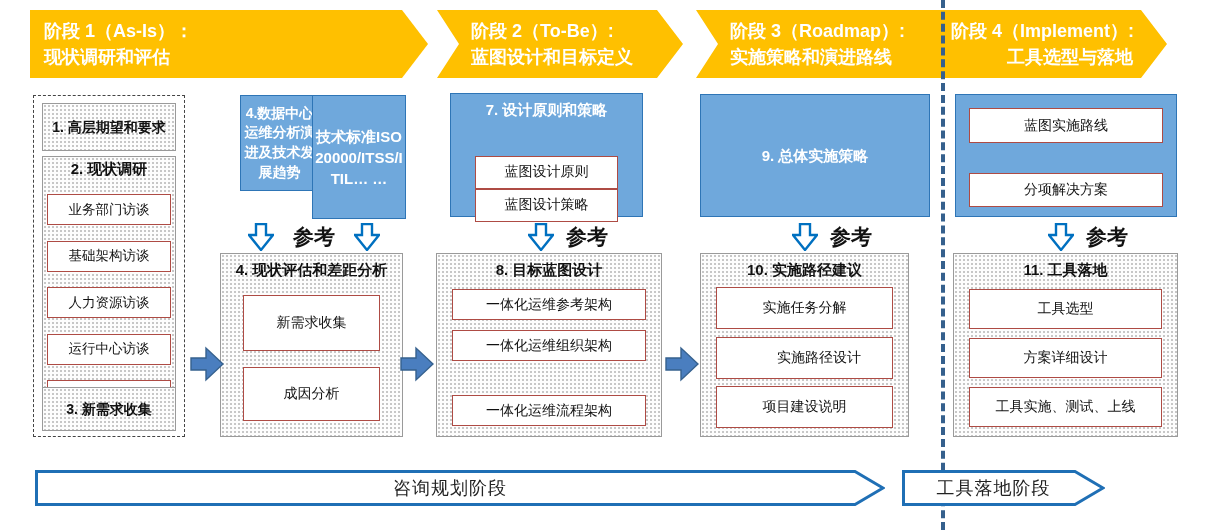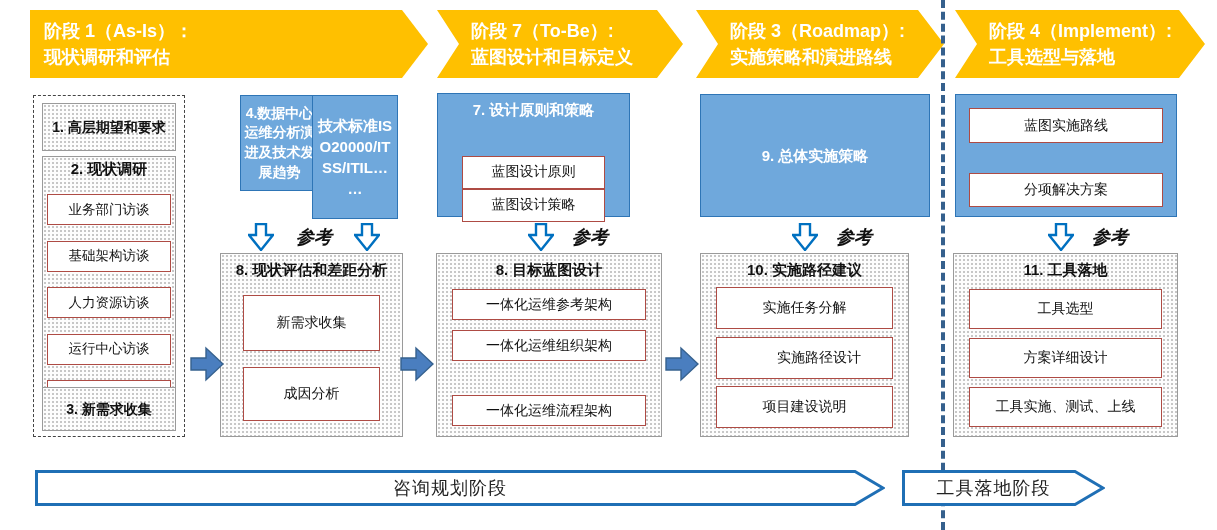--- a/index.html
+++ b/index.html
@@ -45,21 +45,21 @@
   .col1 .gray{position:absolute;left:8px;width:134px;display:flex;flex-direction:column;
               box-sizing:border-box;}
   .gray-center{display:flex;align-items:center;justify-content:center;text-align:center;
                font-weight:bold;font-size:14px;line-height:1.3;padding:0 6px;box-sizing:border-box;}
   .col1 .items{gap:0;}
   .col1 .witem{width:124px;height:31px;font-size:13.5px;}
 
   
   .refrow{position:absolute;top:222px;height:30px;display:flex;align-items:center;
           justify-content:space-between;}
-  .reflabel{font-weight:bold;font-size:18px;color:#111;font-style:italic;}
+  .reflabel{font-weight:bold;font-size:21px;color:#111;}
   .refrow svg{display:block;}
 
   
   .rarrow{position:absolute;width:34px;height:38px;}
 
   
   .farrow{position:absolute;top:470px;height:36px;}
   .farrow svg{position:absolute;left:0;top:0;display:block;}
   .farrow .flabel{position:absolute;left:0;top:0;width:calc(100% - 20px);height:100%;
                   display:flex;align-items:center;justify-content:center;
@@ -69,28 +69,28 @@
 </head>
 <body>
 
 <div class="canvas">
 
   <div class="banner first" style="left:30px;width:398px;">
     <span>阶段 1（As-Is）：</span>
     <span>现状调研和评估</span>
   </div>
   <div class="banner chev" style="left:437px;width:246px;">
-    <span>阶段 7（To-Be）:</span>
+    <span>阶段 2（To-Be）:</span>
     <span>蓝图设计和目标定义</span>
   </div>
   <div class="banner chev" style="left:696px;width:248px;">
     <span>阶段 3（Roadmap）:</span>
     <span>实施策略和演进路线</span>
   </div>
-  <div class="banner chev" style="left:955px;width:250px;">
+  <div class="banner chev" style="left:917px;width:250px;text-align:right;">
     <span>阶段 4（Implement）:</span>
     <span>工具选型与落地</span>
   </div>
 
   <div class="divider"></div>
 
   <div class="col1">
     <div class="gray stipple gray-center" style="top:7px;height:48px;">1. 高层期望和要求</div>
     <div class="gray stipple" style="top:60px;height:272px;">
       <div class="box-title" style="font-size:15px;">2. 现状调研</div>
@@ -99,45 +99,45 @@
         <div class="witem">基础架构访谈</div>
         <div class="witem">人力资源访谈</div>
         <div class="witem">运行中心访谈</div>
         <div class="witem">……</div>
       </div>
     </div>
     <div class="gray stipple gray-center" style="top:291px;height:44px;">3. 新需求收集</div>
   </div>
 
   <div class="blue blue-center" style="left:240px;top:95px;width:79px;height:96px;font-size:14px;padding:2px;">4.数据中心运维分析演进及技术发展趋势</div>
-  <div class="blue blue-center" style="left:312px;top:95px;width:86px;height:124px;font-size:15px;padding:2px;word-break:break-all;">技术标准ISO20000/ITSS/ITIL… …</div>
+  <div class="blue blue-center" style="left:312px;top:95px;width:94px;height:124px;font-size:15px;padding:2px;word-break:break-all;">技术标准ISO20000/ITSS/ITIL… …</div>
 
   <div class="refrow" style="left:248px;width:132px;">
     <span>
       <svg width="26" height="28" viewBox="0 0 26 28">
           <path d="M8 1 H18 V12 H25 L13 27 L1 12 H8 Z" fill="#fff" stroke="#0070C0" stroke-width="2.4"></path>
         </svg>
     </span>
     <span class="reflabel">参考</span>
     <span>
       <svg width="26" height="28" viewBox="0 0 26 28">
           <path d="M8 1 H18 V12 H25 L13 27 L1 12 H8 Z" fill="#fff" stroke="#0070C0" stroke-width="2.4"></path>
         </svg>
     </span>
   </div>
 
   <div class="graybig stipple" style="left:220px;top:253px;width:183px;height:184px;">
-    <div class="box-title">8. 现状评估和差距分析</div>
+    <div class="box-title">4. 现状评估和差距分析</div>
     <div class="items" style="padding:0 22px;">
       <div class="witem" style="width:100%;height:56px;">新需求收集</div>
       <div class="witem" style="width:100%;height:54px;">成因分析</div>
     </div>
   </div>
 
-  <div class="blue graybig" style="left:437px;top:93px;width:193px;height:124px;gap:36px;">
+  <div class="blue graybig" style="left:450px;top:93px;width:193px;height:124px;gap:36px;">
     <div class="box-title">7. 设计原则和策略</div>
     <div class="items">
       <div class="witem" style="width:100%;height:33px;">蓝图设计原则</div>
       <div class="witem" style="width:100%;height:33px;">蓝图设计策略</div>
     </div>
   </div>
 
   <div class="refrow" style="left:528px;width:80px;">
     <span>
       <svg width="26" height="28" viewBox="0 0 26 28">

